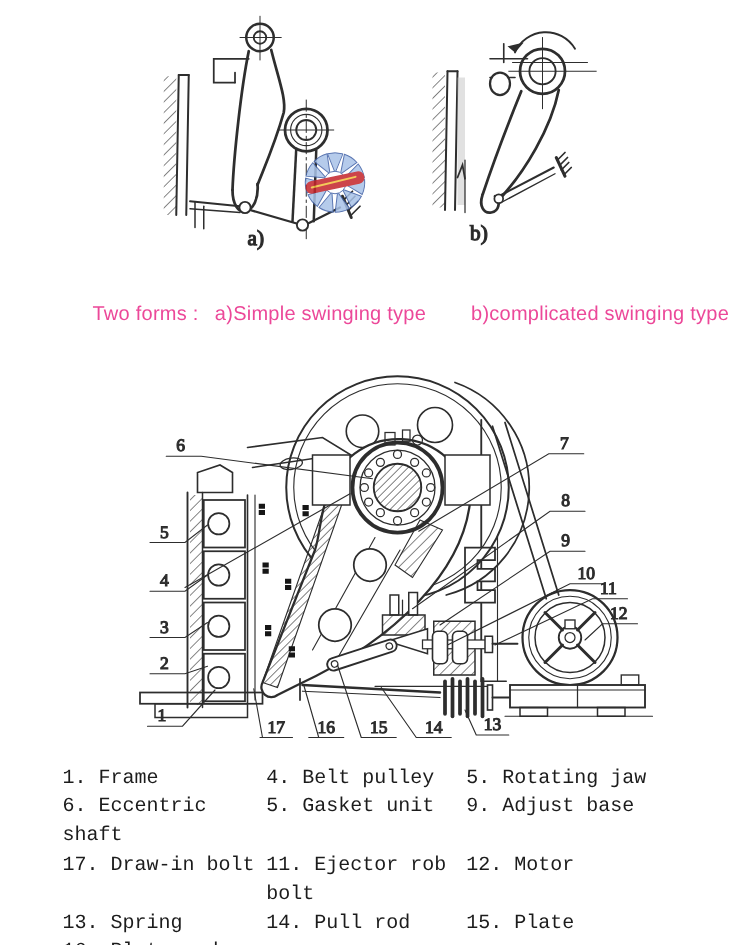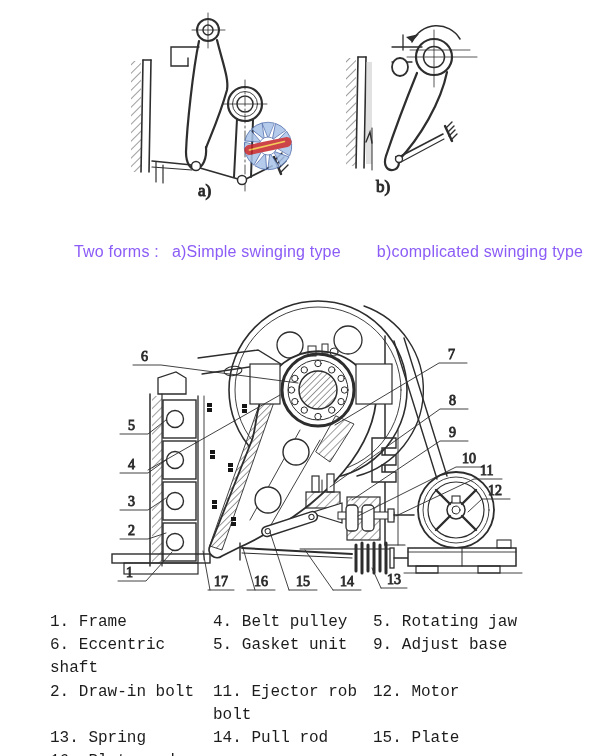--- a/index.html
+++ b/index.html
@@ -3,21 +3,21 @@
 <meta charset="utf-8">
 <style>
   html,body{margin:0;padding:0;background:#ffffff;}
   .page{
     position:relative;width:601px;height:756px;background:#ffffff;
     font-family:"Liberation Serif",serif;overflow:hidden;
   }
   svg.art{position:absolute;left:0;top:0;width:601px;height:756px;}
   .caption{
     position:absolute;left:74px;top:243px;width:520px;
-    font-family:"Liberation Sans",sans-serif;font-size:16px;color:#8b5cf6;
+    font-family:"Liberation Sans",sans-serif;font-size:16px;color:#ec4899;
     white-space:nowrap;letter-spacing:0.2px;
   }
   .caption .gap-a{margin-left:13px;}
   .caption .gap-b{margin-left:36px;}
   .parts-list{
     position:absolute;left:50px;top:611px;width:512px;
     display:grid;grid-template-columns:163px 160px 177px;
     font-family:Liberation Mono, monospace;font-size:16px;color:#1c1c1c;
     line-height:23.2px;
   }
@@ -417,21 +417,21 @@
   <span>Two forms :</span><span class="gap-a">a)Simple swinging type</span><span class="gap-b">b)complicated swinging type</span>
 </div>
 
 <div class="parts-list">
       <div>1. Frame</div>
       <div>4. Belt pulley</div>
       <div>5. Rotating jaw</div>
       <div>6. Eccentric shaft</div>
       <div>5. Gasket unit</div>
       <div>9. Adjust base</div>
-      <div>2. Draw-in bolt</div>
+      <div>17. Draw-in bolt</div>
       <div>11. Ejector rob bolt</div>
       <div>12. Motor</div>
       <div>13. Spring</div>
       <div>14. Pull rod</div>
       <div>15. Plate</div>
       <div>16. Plate pad</div>
     </div>
 
 </div>
 

